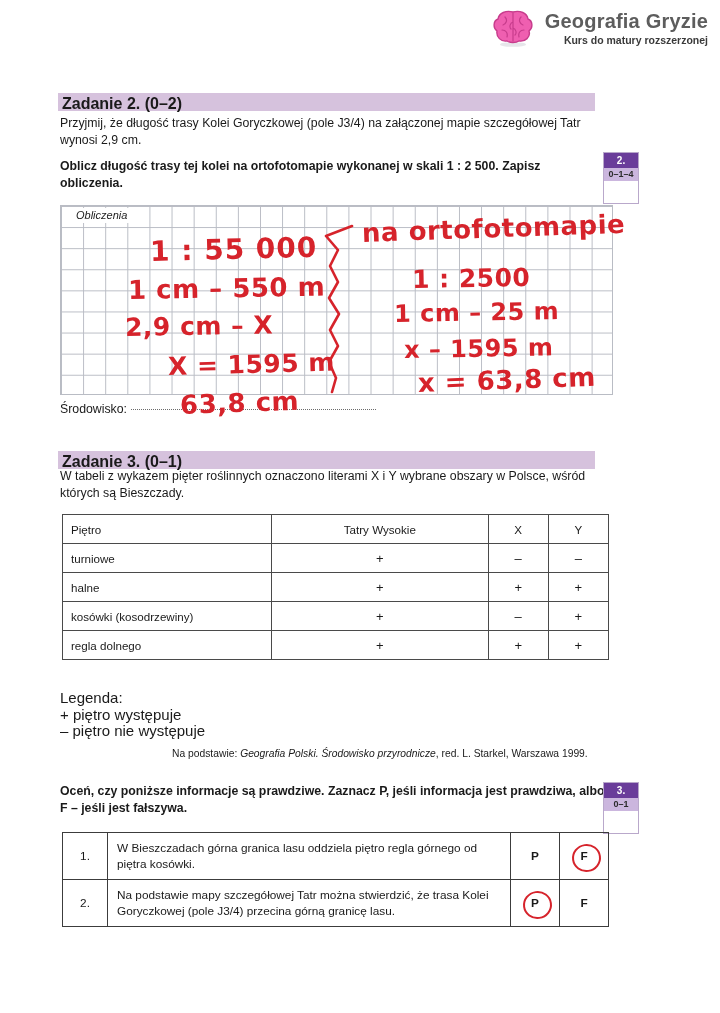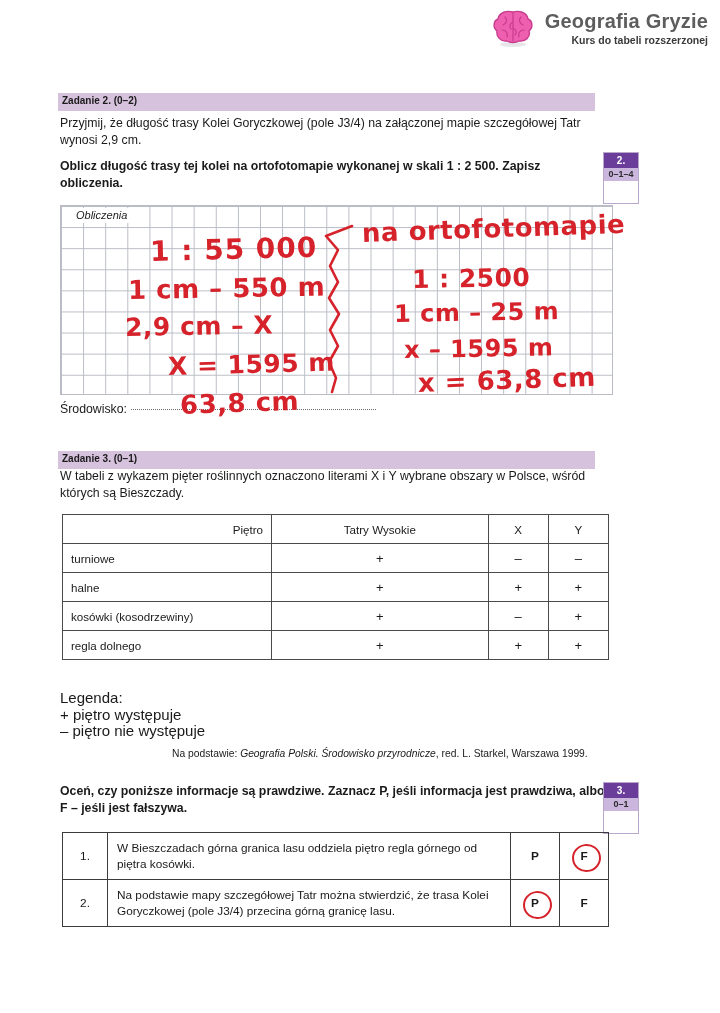--- a/index.html
+++ b/index.html
@@ -48,21 +48,21 @@
     white-space: nowrap;
   }
 
   
   .task-bar {
     position: absolute;
     left: 58px;
     width: 537px;
     height: 18px;
     background: #d6c2dd;
-    font-size: 10px;
+    font-size: 16px;
     font-weight: bold;
     color: #1a1a1a;
     padding: 2px 0 0 4px;
     box-sizing: border-box;
   }
   .para {
     position: absolute;
     left: 60px;
     font-size: 12.3px;
     line-height: 17px;
@@ -243,21 +243,21 @@
 <body>
 
 <div class="brand">
   <svg class="brand-logo" viewBox="0 0 44 40">
     <ellipse cx="22" cy="36.5" rx="13" ry="2.3" fill="#e6e6ea"></ellipse>
     <path d="M22 4 C15 2 8 5 7 11 C2 13 2 20 6 23 C5 29 10 34 16 33 C19 35 25 35 28 33 C34 34 40 29 38 23 C42 20 42 13 37 11 C36 5 29 2 22 4 Z" fill="#ef5fb0" stroke="#c73c8c" stroke-width="1.4"></path>
     <path d="M22 5 L22 33 M14 9 C17 12 15 16 12 17 M30 9 C27 12 29 16 32 17 M11 22 C15 22 17 25 16 29 M33 22 C29 22 27 25 28 29 M22 14 C19 15 18 19 20 21 M22 20 C25 21 26 25 24 27" fill="none" stroke="#c73c8c" stroke-width="1.2" stroke-linecap="round"></path>
   </svg>
   <div class="brand-text">
     <div class="brand-title">Geografia Gryzie</div>
-    <div class="brand-sub">Kurs do tabeli rozszerzonej</div>
+    <div class="brand-sub">Kurs do matury rozszerzonej</div>
   </div>
 </div>
 
 <div class="task-bar" style="top:93px;">Zadanie 2. (0–2)</div>
 <div class="para" style="top:115px;">Przyjmij, że długość trasy Kolei Goryczkowej (pole J3/4) na załączonej mapie szczegółowej Tatr wynosi 2,9 cm.</div>
 <div class="para bold" style="top:158px;">Oblicz długość trasy tej kolei na ortofotomapie wykonanej w skali 1 : 2 500. Zapisz obliczenia.</div>
 
 <div class="score-box" style="left:603px; top:152px;">
   <div class="score-num">2.</div>
   <div class="score-range">0–1–4</div>
@@ -286,21 +286,21 @@
   <span class="answer-label">Środowisko:</span><span class="dotline"></span>
 </div>
 <div class="hw" style="left:180px; top:390px; font-size:26px; letter-spacing:0.5px; transform:rotate(-2deg);">63,8 cm</div>
 
 <div class="task-bar" style="top:451px;">Zadanie 3. (0–1)</div>
 <div class="para" style="top:468px;">W tabeli z wykazem pięter roślinnych oznaczono literami X i Y wybrane obszary w Polsce, wśród których są Bieszczady.</div>
 
 <table class="vt">
   <thead>
     <tr>
-      <td class="c-name" style="text-align:right">Piętro</td>
+      <td class="c-name" style="text-align:left">Piętro</td>
       <td class="c-val">Tatry Wysokie</td>
       <td class="c-val">X</td>
       <td class="c-val">Y</td>
     </tr>
   </thead>
   <tbody>
     <tr>
       <td class="c-name">turniowe</td>
       <td class="c-val sym">+</td>
       <td class="c-val sym">–</td>

